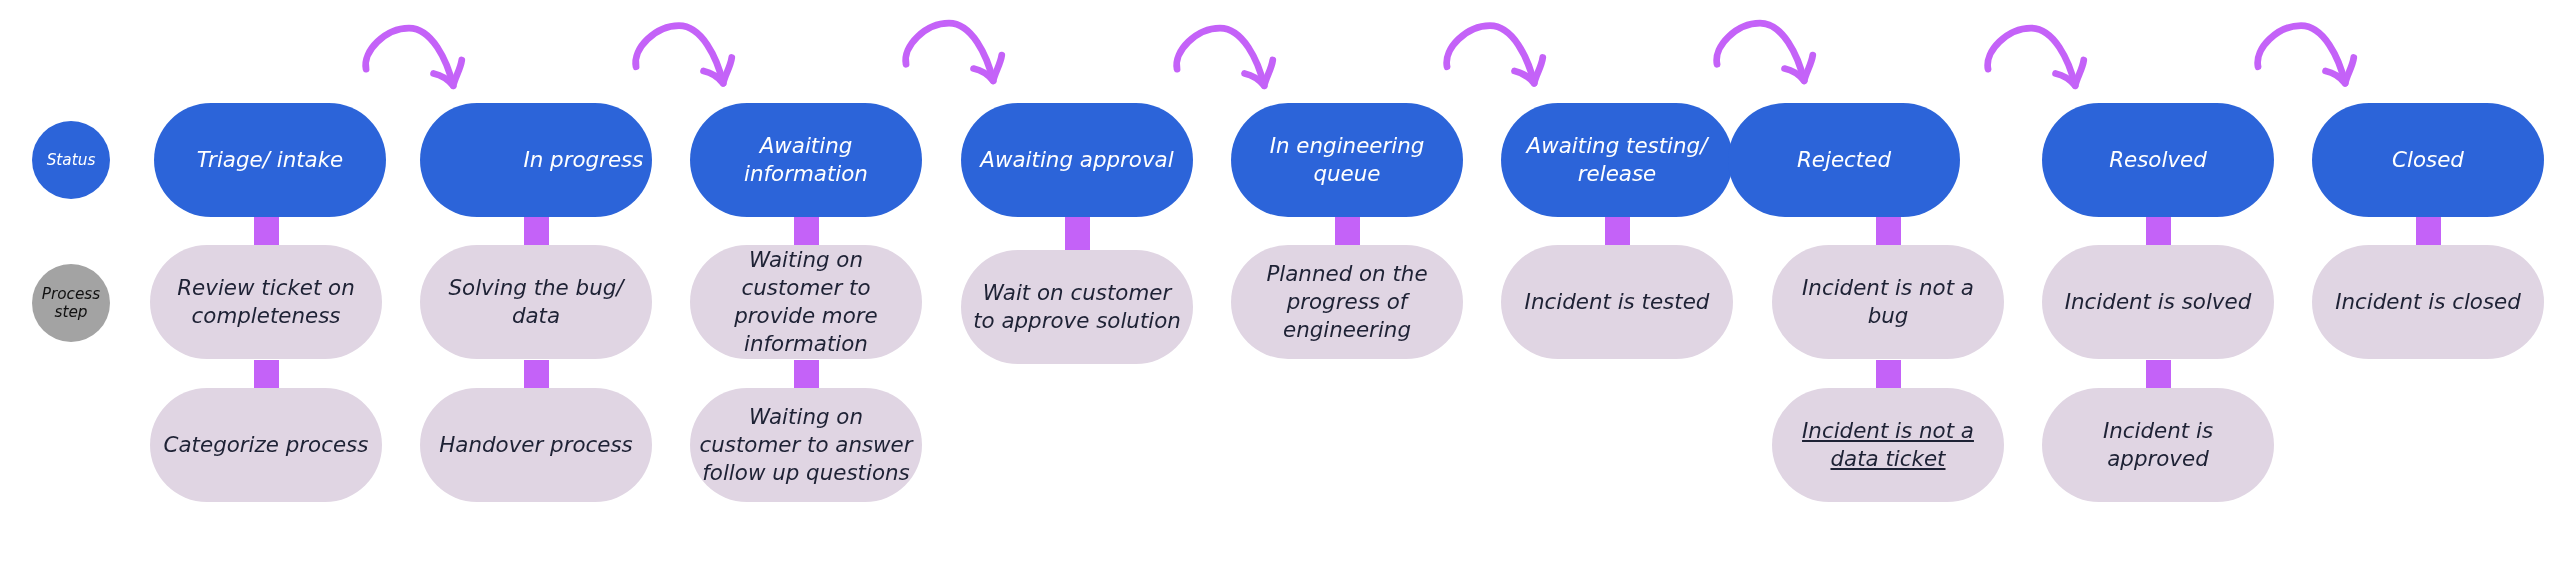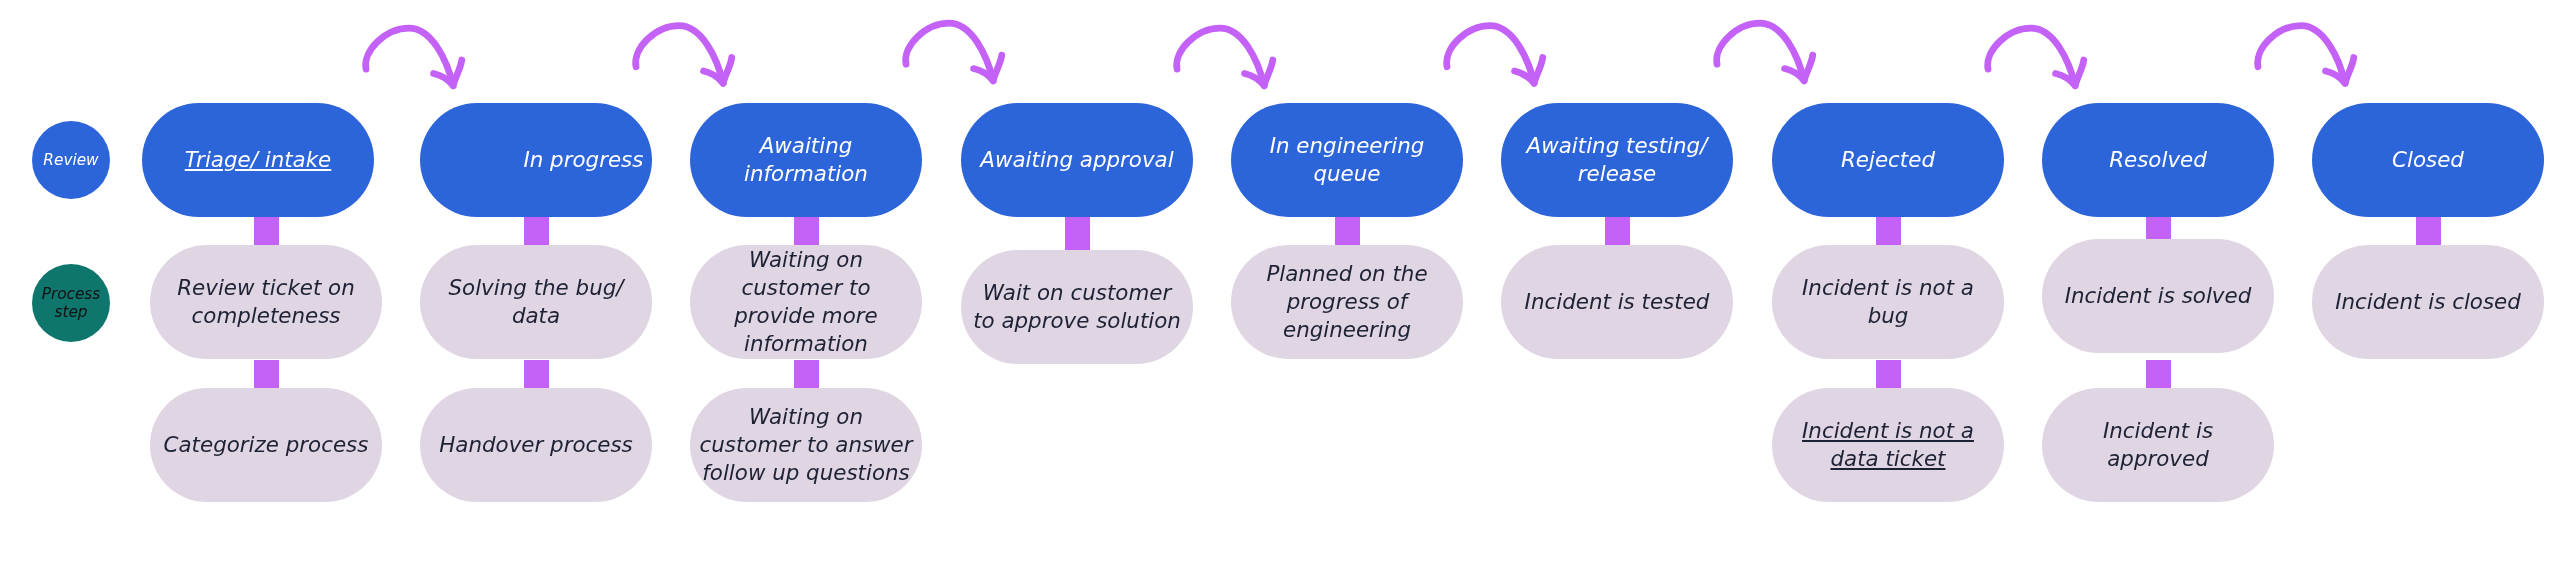--- a/index.html
+++ b/index.html
@@ -8,36 +8,36 @@
   .pill { position: absolute; width: 232px; height: 114px; border-radius: 57px;
           display: flex; align-items: center; justify-content: center; text-align: center;
           font-style: italic; box-sizing: border-box; padding: 0 8.6px; line-height: 1.32; }
   .status-pill { background: #2c64d9; color: #ffffff; font-size: 21.4px; }
   .process-pill { background: #e0d5e3; color: #1e2235; font-size: 21.4px; }
   .connector { position: absolute; width: 24.5px; height: 28px; background: #c462f8; }
   .legend { position: absolute; width: 78px; height: 78px; border-radius: 50%;
             display: flex; align-items: center; justify-content: center; text-align: center;
             font-style: italic; font-size: 15.3px; line-height: 1.2; }
   .legend-status { background: #2c64d9; color: #ffffff; left: 32px; top: 121px; }
-  .legend-process { background: #0f766e; color: #111111; left: 32px; top: 264px; }
+  .legend-process { background: #a3a3a3; color: #111111; left: 32px; top: 264px; }
   .arrow { position: absolute; top: 12.2px; width: 135px; height: 80px; }
   .arrow path { fill: none; stroke: #c462f8; stroke-width: 11; stroke-linecap: round; stroke-linejoin: round; }
 </style>
 </head>
 <body>
 
 <div class="legend legend-status">
-  <span>Review</span>
+  <span>Status</span>
 </div>
 <div class="legend legend-process">
   <span>Process step</span>
 </div>
 
 <div id="flow">
-    <div class="pill status-pill" style="left: 142px; top: 103px; text-decoration: underline;">
+    <div class="pill status-pill" style="left: 154px; top: 103px;">
       <span>Triage/ intake</span>
     </div>
     <div class="connector" style="left: 254px; top: 217px; height: 28px;"></div>
     <div class="pill process-pill" style="left: 150px; top: 245px;">
       <span>Review ticket on completeness</span>
     </div>
     <div class="connector" style="left: 254px; top: 360px; height: 28px;"></div>
     <div class="pill process-pill" style="left: 150px; top: 388px;">
       <span>Categorize process</span>
     </div>
@@ -97,40 +97,40 @@
       <span>Awaiting testing/ release</span>
     </div>
     <div class="connector" style="left: 1605px; top: 217px; height: 28px;"></div>
     <div class="pill process-pill" style="left: 1501px; top: 245px;">
       <span>Incident is tested</span>
     </div>
     <svg class="arrow" viewBox="0 0 220 130" style="left: 1436px;">
       <path d="M 18 89 C 12 59, 50 22, 88 22 C 125 22, 150 74, 160 116"></path>
       <path d="M 128 96 C 142 99, 152 106, 160 116 C 163 102, 172 89, 174 74"></path>
     </svg>
-    <div class="pill status-pill" style="left: 1772px; top: 103px;">
+    <div class="pill status-pill" style="left: 1728px; top: 103px;">
       <span>Rejected</span>
     </div>
     <div class="connector" style="left: 1876px; top: 217px; height: 28px;"></div>
     <div class="pill process-pill" style="left: 1772px; top: 245px;">
       <span>Incident is not a bug</span>
     </div>
     <div class="connector" style="left: 1876px; top: 360px; height: 28px;"></div>
     <div class="pill process-pill" style="left: 1772px; top: 388px; text-decoration: underline;">
       <span>Incident is not a data ticket</span>
     </div>
     <svg class="arrow" viewBox="0 0 220 130" style="left: 1706px;">
       <path d="M 18 85 C 12 55, 50 18, 88 18 C 125 18, 150 70, 160 112"></path>
       <path d="M 128 92 C 142 95, 152 102, 160 112 C 163 98, 172 85, 174 70"></path>
     </svg>
     <div class="pill status-pill" style="left: 2042px; top: 103px;">
       <span>Resolved</span>
     </div>
     <div class="connector" style="left: 2146px; top: 217px; height: 28px;"></div>
-    <div class="pill process-pill" style="left: 2042px; top: 239px;">
+    <div class="pill process-pill" style="left: 2042px; top: 245px;">
       <span>Incident is solved</span>
     </div>
     <div class="connector" style="left: 2146px; top: 360px; height: 28px;"></div>
     <div class="pill process-pill" style="left: 2042px; top: 388px;">
       <span>Incident is approved</span>
     </div>
     <svg class="arrow" viewBox="0 0 220 130" style="left: 1977px;">
       <path d="M 18 93 C 12 63, 50 26, 88 26 C 125 26, 150 78, 160 120"></path>
       <path d="M 128 100 C 142 103, 152 110, 160 120 C 163 106, 172 93, 174 78"></path>
     </svg>

